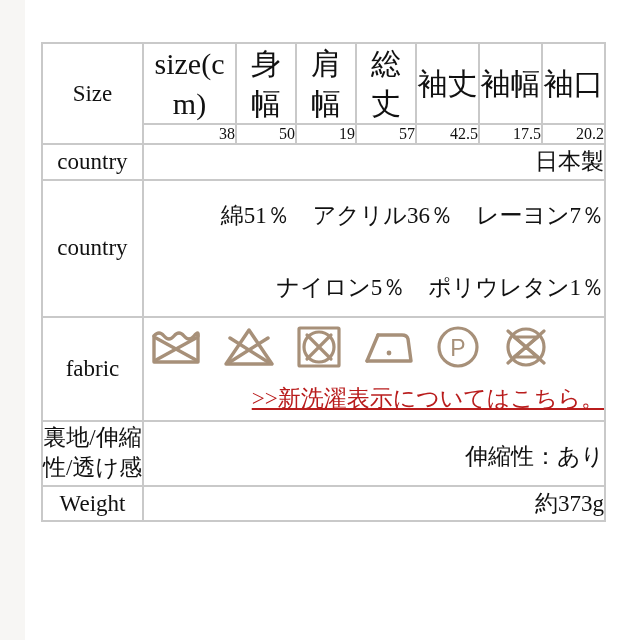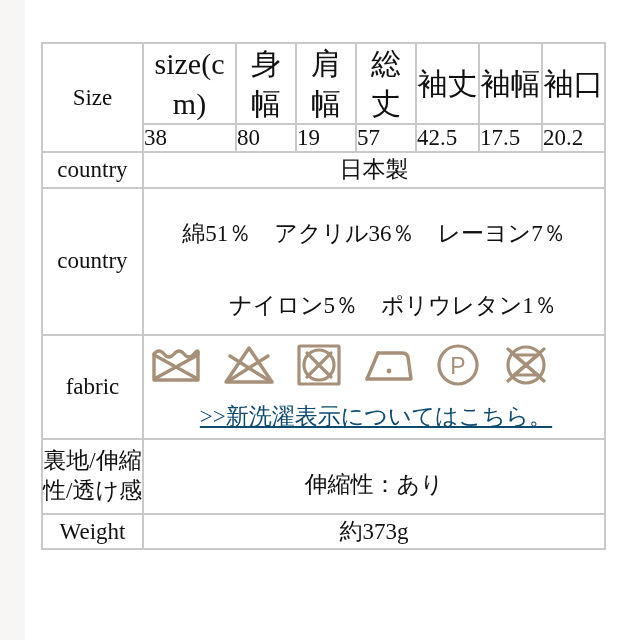--- a/index.html
+++ b/index.html
@@ -59,50 +59,50 @@
   }
   .hdr-cell {
     text-align: center;
     font-size: 30px;
     line-height: 1.32;
     padding: 8px 3px;
     word-break: break-all;
     border-radius: 8px;
   }
   .num-cell {
-    text-align: left;
-    font-size: 23px;
+    text-align: right;
+    font-size: 16px;
     padding: 6px 2px;
   }
   .val-cell {
-    text-align: center;
+    text-align: right;
     font-size: 23px;
     line-height: 1.45;
     padding: 8px 0 8px 8px;
   }
-  .val-cell.pad-lg { padding-top: 28px; padding-bottom: 12px; }
+  .val-cell.pad-lg { padding-top: 18px; padding-bottom: 12px; }
 
   .fabric-line { display: block; white-space: pre; }
   .fabric-line.l2 { text-indent: 38px; margin-top: 39px; }
 
   
   .laundry-cell { padding: 10px 0 6px 6px; }
   .laundry-icons {
     display: flex;
     align-items: center;
     gap: 18px;
     padding-left: 4px;
     height: 58px;
   }
   .laundry-icons svg { display: block; }
   .laundry-link {
     display: block;
     margin: 6px 0 4px 4px;
     font-size: 23px;
-    color: #0c4a6e;
+    color: #b91c1c;
     text-decoration: underline;
     cursor: pointer;
     white-space: nowrap;
   }
 </style>
 </head>
 <body>
 
 <div class="edge-strip"></div>
 
@@ -127,21 +127,21 @@
         <td class="hdr-cell">身幅</td>
         <td class="hdr-cell">肩幅</td>
         <td class="hdr-cell">総丈</td>
         <td class="hdr-cell">袖丈</td>
         <td class="hdr-cell">袖幅</td>
         <td class="hdr-cell">袖口</td>
       </tr>
 
       <tr>
         <td class="num-cell">38</td>
-        <td class="num-cell">80</td>
+        <td class="num-cell">50</td>
         <td class="num-cell">19</td>
         <td class="num-cell">57</td>
         <td class="num-cell">42.5</td>
         <td class="num-cell">17.5</td>
         <td class="num-cell">20.2</td>
       </tr>
 
       <tr>
         <td class="label-cell">country</td>
         <td class="val-cell" colspan="7">日本製</td>

